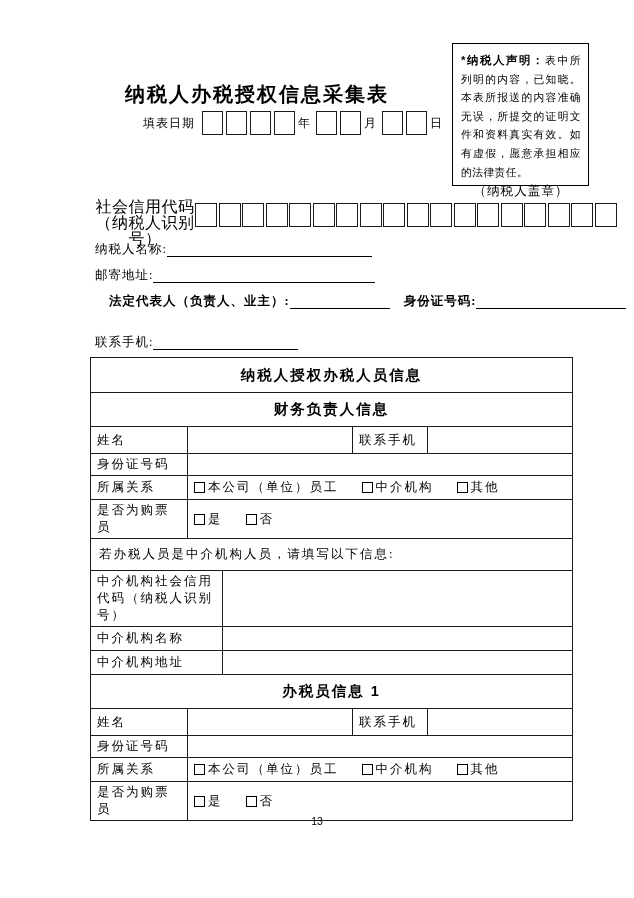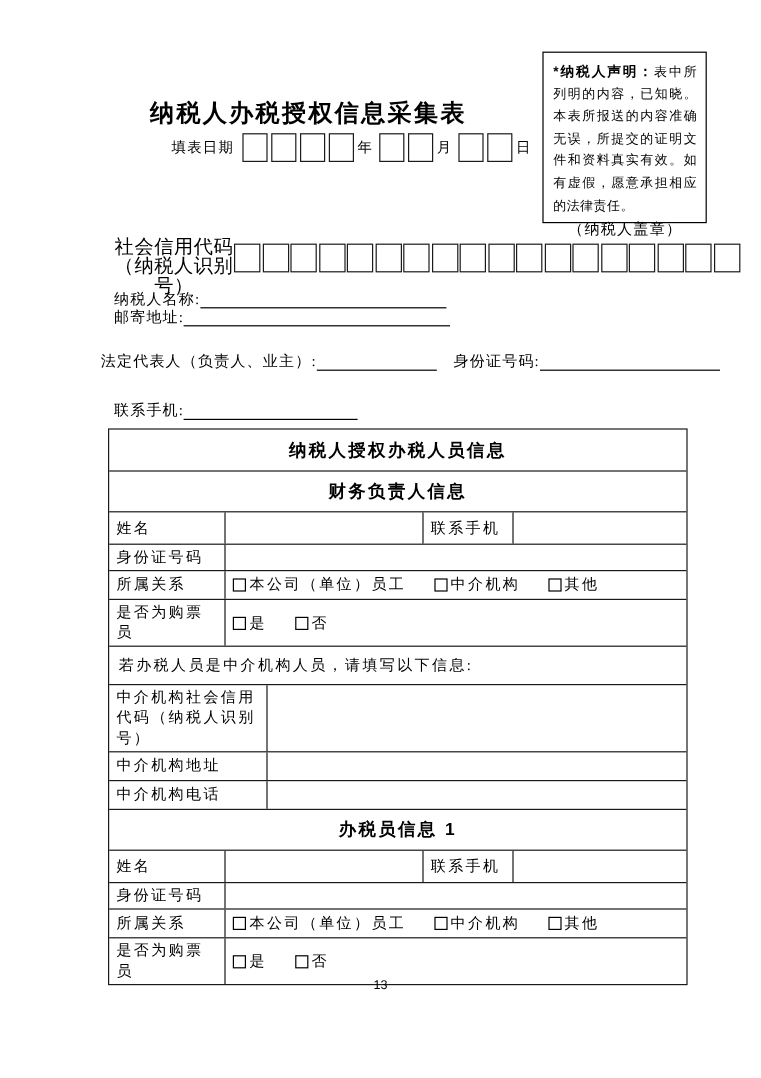--- a/index.html
+++ b/index.html
@@ -151,26 +151,26 @@
       <span class="sq"></span>
       <span class="sq"></span>
       <span class="sq"></span>
     </div>
 
   <div class="field" style="left:95px; top:241px;">
     <span>纳税人名称:</span>
     <span class="uline" style="width:205px;"></span>
   </div>
 
-  <div class="field" style="left:95px; top:256px;">
+  <div class="field" style="left:95px; top:267px;">
     <span>邮寄地址:</span>
     <span class="uline" style="width:222px;"></span>
   </div>
 
-  <div class="field" style="left:84px; top:293px;">
+  <div class="field" style="left:109px; top:293px;font-weight:bold;">
     <span>法定代表人（负责人、业主）:</span>
     <span class="uline" style="width:100px;"></span>
     <span style="margin-left:14px;">身份证号码:</span>
     <span class="uline" style="width:150px;"></span>
   </div>
 
   <div class="field" style="left:95px; top:334px;">
     <span>联系手机:</span>
     <span class="uline" style="width:145px;"></span>
   </div>
@@ -231,30 +231,30 @@
 
     <div class="trow h-note">
       <div class="c note-cell">若办税人员是中介机构人员，请填写以下信息:</div>
     </div>
 
     <div class="trow h-cc">
       <div class="c w-lblw">中介机构社会信用代码（纳税人识别号）</div>
       <div class="c w-last"></div>
     </div>
 
+    <div class="trow h-ag">
+      <div class="c w-lblw">中介机构名称</div>
+      <div class="c w-last"></div>
+    </div>
 
     <div class="trow h-ag">
       <div class="c w-lblw">中介机构地址</div>
       <div class="c w-last"></div>
     </div>
 
-    <div class="trow h-ag">
-      <div class="c w-lblw">中介机构电话</div>
-      <div class="c w-last"></div>
-    </div>
 
     <div class="trow th-row">
       <div class="c th">办税员信息 1</div>
     </div>
 
     <div class="trow h-name">
       <div class="c w-lbl">姓名</div>
       <div class="c w-val"></div>
       <div class="c w-ph">联系手机</div>
       <div class="c w-last"></div>

